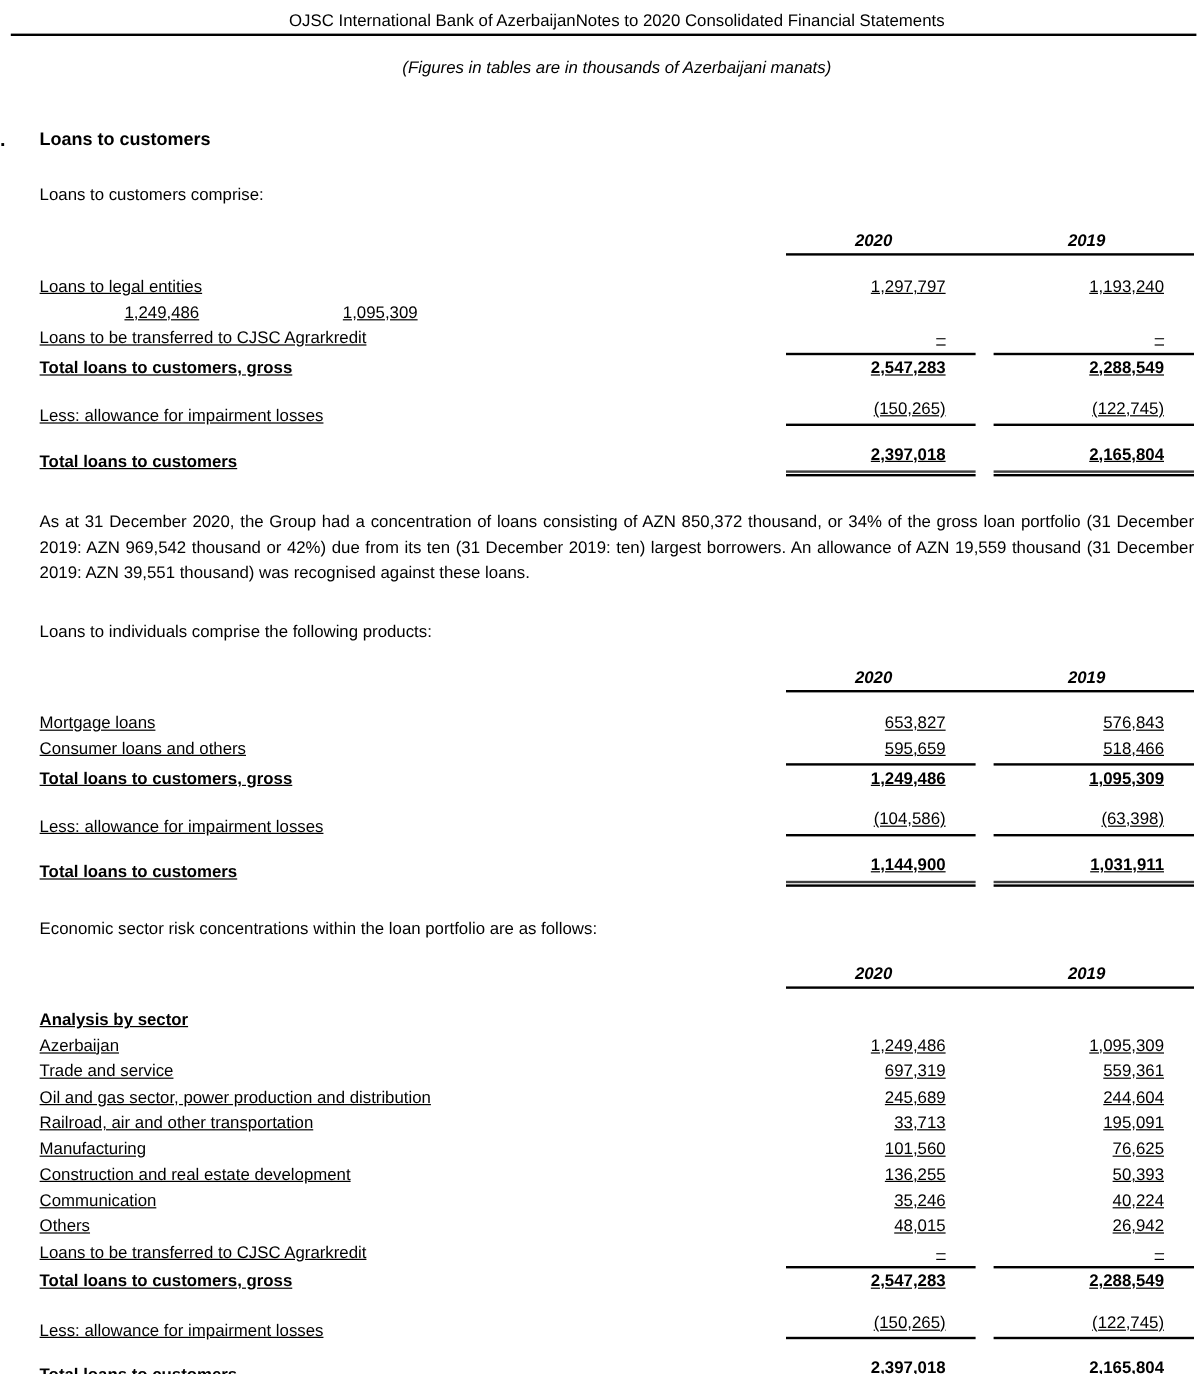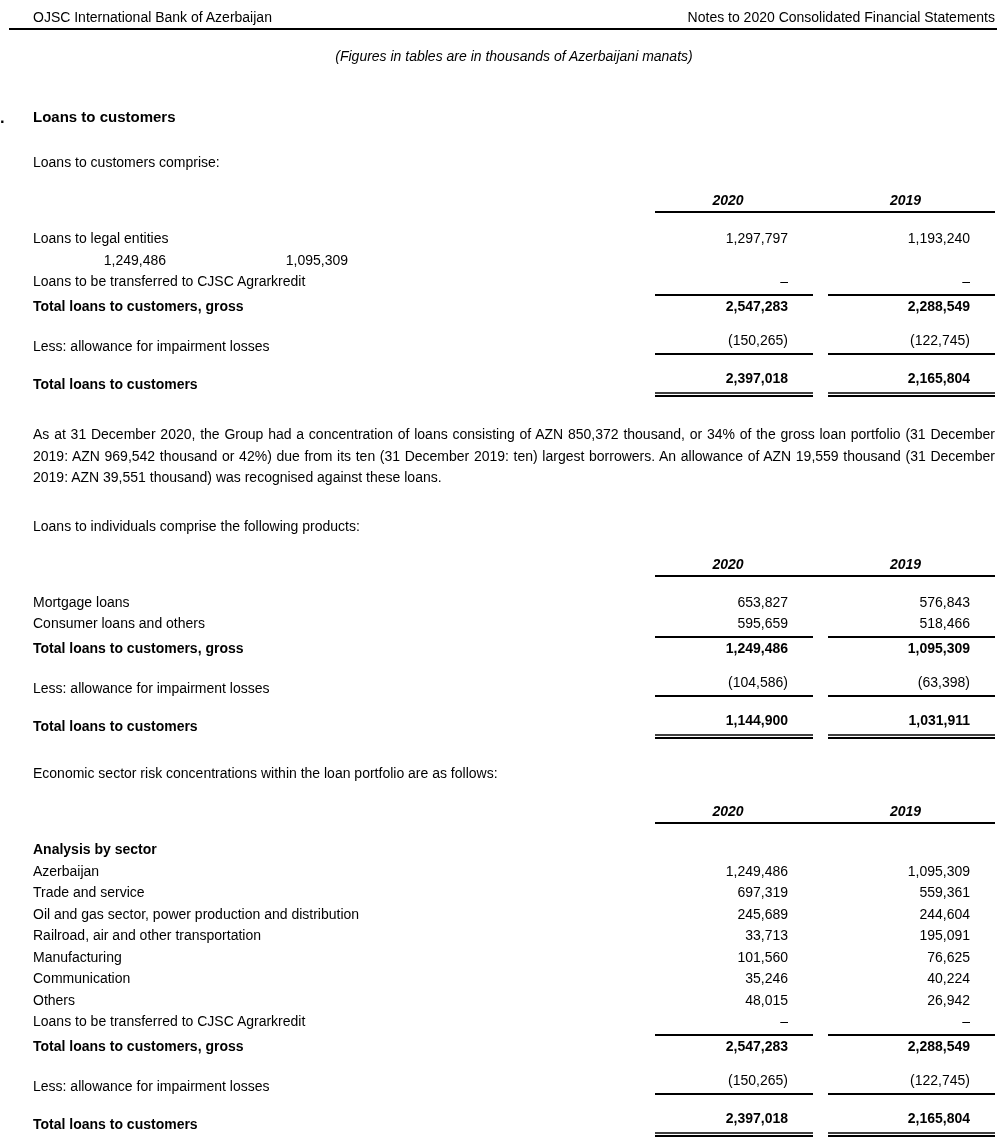--- a/index.html
+++ b/index.html
@@ -6,21 +6,21 @@
   html, body { background:#ffffff; }
   body {
     width:1000px; height:1145px;
     font-family:"Liberation Sans", sans-serif;
     font-size:14px; color:#000;
     position:relative; overflow:hidden;
   }
   .page { padding:0 5px 0 33px; width:1000px; }
 
   
-  .page-header { display:flex; justify-content:space-between; padding-top:9px; }
+  .page-header { display:flex; justify-content:center; padding-top:9px; }
   .header-rule { height:2px; background:#000; margin-top:3px; margin-left:-24px; width:988px; }
 
   
   .figures-note { margin-top:18px; font-style:italic;text-align:center; }
   .section-heading { margin-top:44px; position:relative; }
   .section-heading .sec-num {
     position:absolute; left:-33px; top:0;
     font-weight:bold; font-size:16.5px;
   }
   .section-heading h1 { font-size:15px; font-weight:bold; display:inline; }
@@ -29,21 +29,21 @@
 
   
   .fin-table { width:962px; }
   .t-head { display:flex; margin-top:22px;gap:48px; }
   .t-head .t-spacer { flex:1; }
   .num-head { display:flex; border-bottom:2px solid #000; padding-bottom:3px; }
   .t-val { width:158px; text-align:right; padding-right:25px; white-space:nowrap; }
   .t-val.c1 { width:167px; margin-left:15px; }
   .t-val.yh { font-weight:bold; font-style:italic; text-align:center; padding-right:12px; }
   .t-body { padding-top:15px; }
-  .t-row { display:flex; line-height:21.5px; }
+  .t-row { display:flex; line-height:21.5px;text-decoration:underline; }
   .t-row .t-label { flex:1; padding-right:10px; }
   .t-row.bold { font-weight:bold; }
   .t-row.spaced { margin-top:13px; }
   .t-label.drop { position:relative; top:6px; }
   .t-val.rb { border-bottom:2px solid #000; padding-bottom:1px; }
   .t-val.dbl { border-bottom:2px solid #404040; padding-bottom:3px; position:relative; }
   .t-val.dbl::after {
     content:""; position:absolute; left:0; right:0; bottom:-5px;
     height:2px; background:#000;
   }
@@ -185,20 +185,25 @@
           <div class="t-label">Railroad, air and other transportation</div>
           <div class="t-val c0">33,713</div>
           <div class="t-val c1">195,091</div>
         </div>
         <div class="t-row">
           <div class="t-label">Manufacturing</div>
           <div class="t-val c0">101,560</div>
           <div class="t-val c1">76,625</div>
         </div>
         <div class="t-row">
+          <div class="t-label">Construction and real estate development</div>
+          <div class="t-val c0">136,255</div>
+          <div class="t-val c1">50,393</div>
+        </div>
+        <div class="t-row">
           <div class="t-label">Communication</div>
           <div class="t-val c0">35,246</div>
           <div class="t-val c1">40,224</div>
         </div>
         <div class="t-row">
           <div class="t-label">Others</div>
           <div class="t-val c0">48,015</div>
           <div class="t-val c1">26,942</div>
         </div>
         <div class="t-row">

